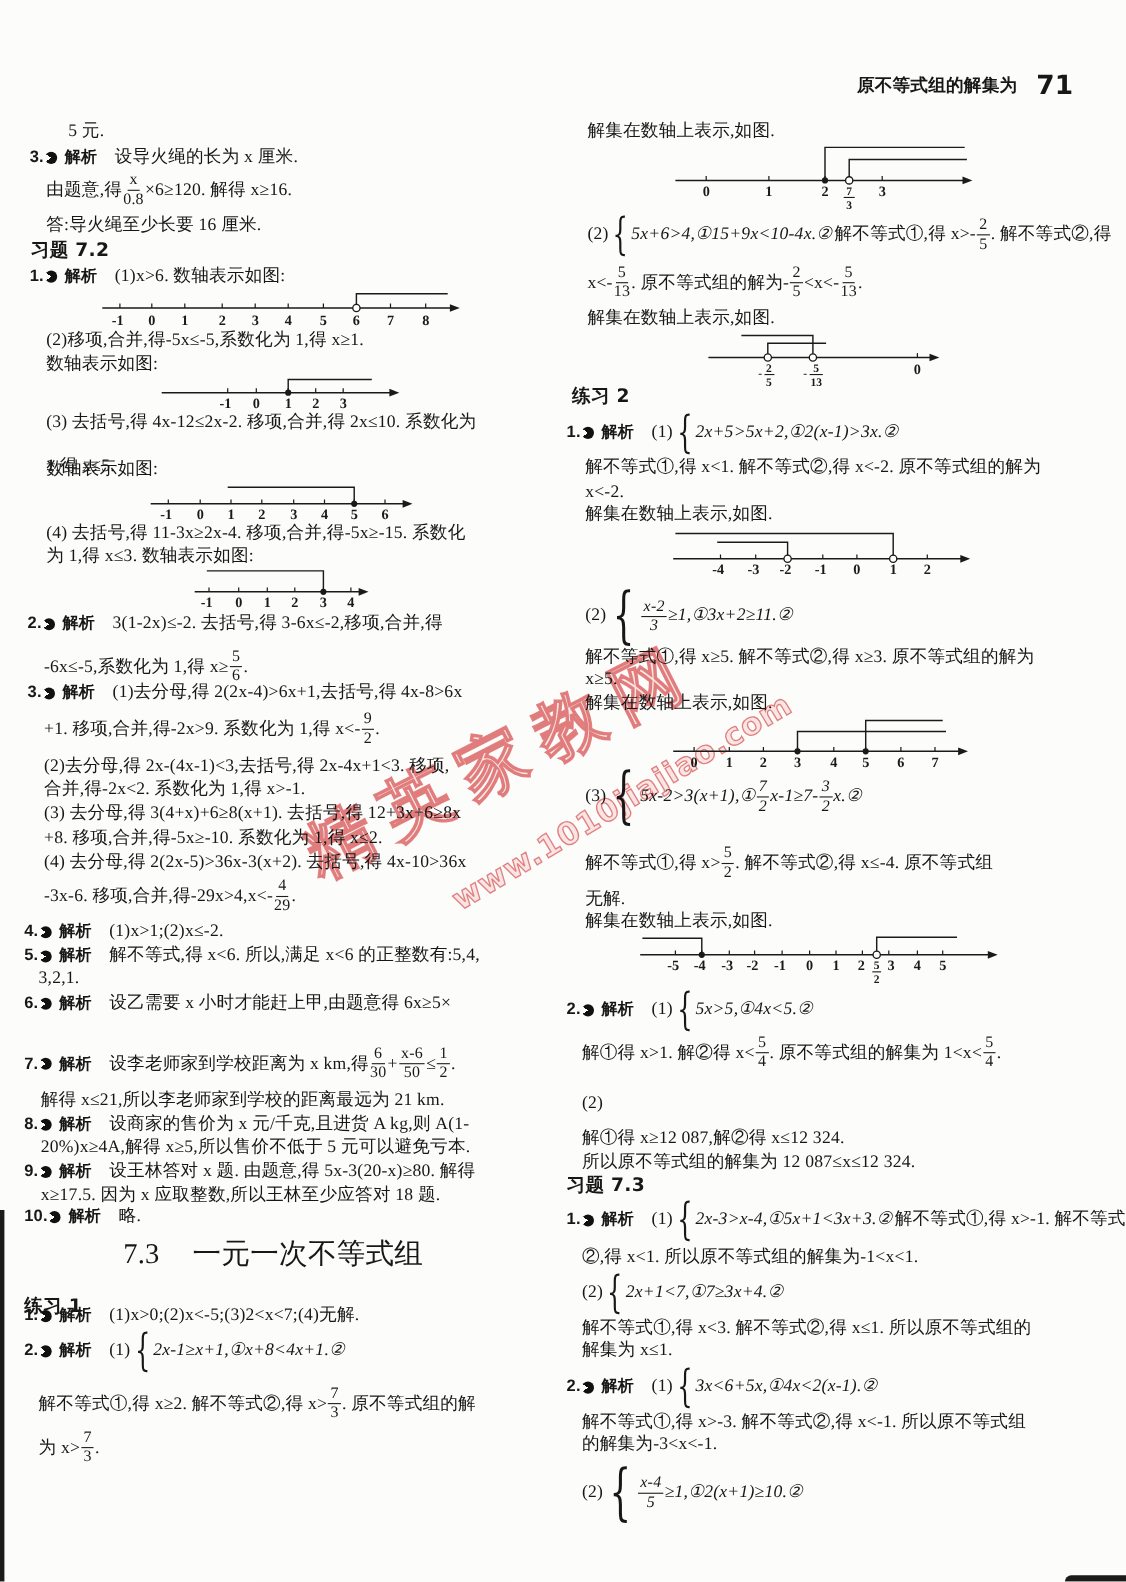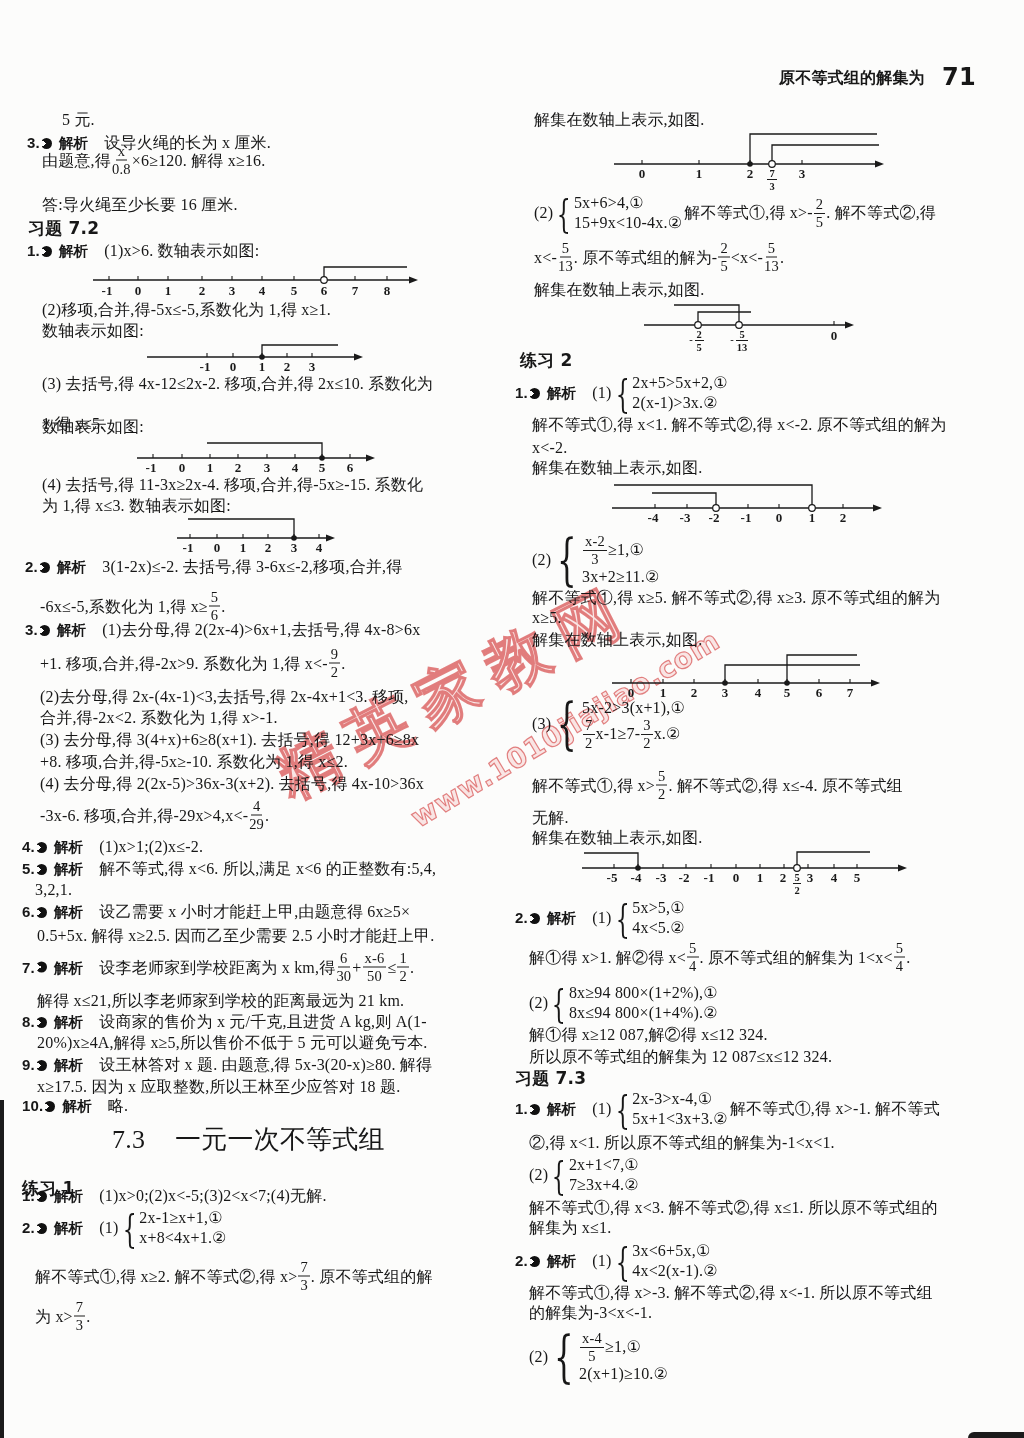--- a/index.html
+++ b/index.html
@@ -12,21 +12,21 @@
        background:conic-gradient(#111 0 235deg,transparent 235deg 305deg,#111 305deg);}
   .al{font-family:"DejaVu Sans",sans-serif;font-weight:bold;font-size:14.5px;margin-right:16px;}
   .fr{display:inline-flex;flex-direction:column;align-items:center;font-size:14.5px;line-height:15px;margin:0 1px;}
   .fr .n{border-bottom:1px solid #1d1d1d;padding:0 2px 1px;}
   .fr .d{padding-top:1px;}
   .sys{display:inline-flex;align-items:center;margin-right:2px;}
   .brace{display:inline-block;font-family:"DejaVu Serif",serif;transform:scaleX(0.55);margin:0 -3px 0 -2px;}
   .brace::before{content:"{";}
   .b2{font-size:40px;line-height:40px;}
   .b3{font-size:56px;line-height:56px;}
-  .rows{display:flex;flex-direction:column;line-height:20px;}
+  .rows{display:flex;flex-direction:row;line-height:20px;font-style:italic;}
   .row{display:flex;align-items:center;}
   .hd{font-family:"DejaVu Sans",sans-serif;font-weight:900;font-size:17px;}
   .sec{font-family:Liberation Serif, serif;font-size:26px;line-height:30px;}
   .sec .num{margin-right:30px;}
   .hdr-title{font-family:"DejaVu Sans",sans-serif;font-weight:bold;font-size:16px;}
   .hdr-page{font-family:"DejaVu Sans",sans-serif;font-weight:bold;font-size:24px;}
   svg.nl{position:absolute;left:0;top:0;width:1024px;height:1438px;pointer-events:none;}
   svg.nl .ax{stroke:#1a1a1a;stroke-width:1.4;fill:none;}
   svg.nl .tk{stroke:#1a1a1a;stroke-width:1.1;}
   svg.nl .br{stroke:#1a1a1a;stroke-width:1.3;fill:none;}
@@ -56,21 +56,21 @@
   <div class="ln hdr-page" style="left:942px;top:77px;">71</div>
 
   <div class="ln" style="left:42px;top:120px;margin-left:20px;">5 元.</div>
 
   <div class="ln" style="left:27px;top:143px;">
     <span class="qn">3.</span>
     <span class="bul"></span>
     <span class="al">解析</span>
     <span>设导火绳的长为 x 厘米.</span>
   </div>
-  <div class="ln" style="left:42px;top:160px;">
+  <div class="ln" style="left:42px;top:173px;">
     <span>由题意,得</span>
     <span class="fr">
         <span class="n">x</span>
         <span class="d">0.8</span>
       </span>
     <span>×6≥120. 解得 x≥16.</span>
   </div>
   <div class="ln" style="left:42px;top:205px;">答:导火绳至少长要 16 厘米.</div>
 
   <div class="ln hd" style="left:28px;top:228px;">习题 7.2</div>
@@ -144,21 +144,20 @@
     <span class="al">解析</span>
     <span>解不等式,得 x&lt;6. 所以,满足 x&lt;6 的正整数有:5,4,</span>
   </div>
   <div class="ln" style="left:35px;top:890px;">3,2,1.</div>
   <div class="ln" style="left:22px;top:912px;">
     <span class="qn">6.</span>
     <span class="bul"></span>
     <span class="al">解析</span>
     <span>设乙需要 x 小时才能赶上甲,由题意得 6x≥5×</span>
   </div>
-  <div class="ln" style="left:37px;top:936px;">0.5+5x. 解得 x≥2.5. 因而乙至少需要 2.5 小时才能赶上甲.</div>
   <div class="ln" style="left:22px;top:967px;">
     <span class="qn">7.</span>
     <span class="bul"></span>
     <span class="al">解析</span>
     <span>设李老师家到学校距离为 x km,得</span>
     <span class="fr">
         <span class="n">6</span>
         <span class="d">30</span>
       </span>
     <span>+</span>
@@ -365,27 +364,20 @@
       </span>
     <span>. 原不等式组的解集为 1&lt;x&lt;</span>
     <span class="fr">
         <span class="n">5</span>
         <span class="d">4</span>
       </span>
     <span>.</span>
   </div>
   <div class="ln" style="left:529px;top:1003px;">
     <span>(2)</span>
-    <span class="sys">
-      <span class="brace b2"></span>
-      <span class="rows">
-        <span class="row">8x≥94 800×(1+2%),①</span>
-        <span class="row">8x≤94 800×(1+4%).②</span>
-      </span>
-    </span>
   </div>
   <div class="ln" style="left:529px;top:1035px;">解①得 x≥12 087,解②得 x≤12 324.</div>
   <div class="ln" style="left:529px;top:1057px;">所以原不等式组的解集为 12 087≤x≤12 324.</div>
 
   <div class="ln hd" style="left:515px;top:1078px;">习题 7.3</div>
   <div class="ln" style="left:515px;top:1109px;">
     <span class="qn">1.</span>
     <span class="bul"></span>
     <span class="al">解析</span>
     <span>(1)</span>

